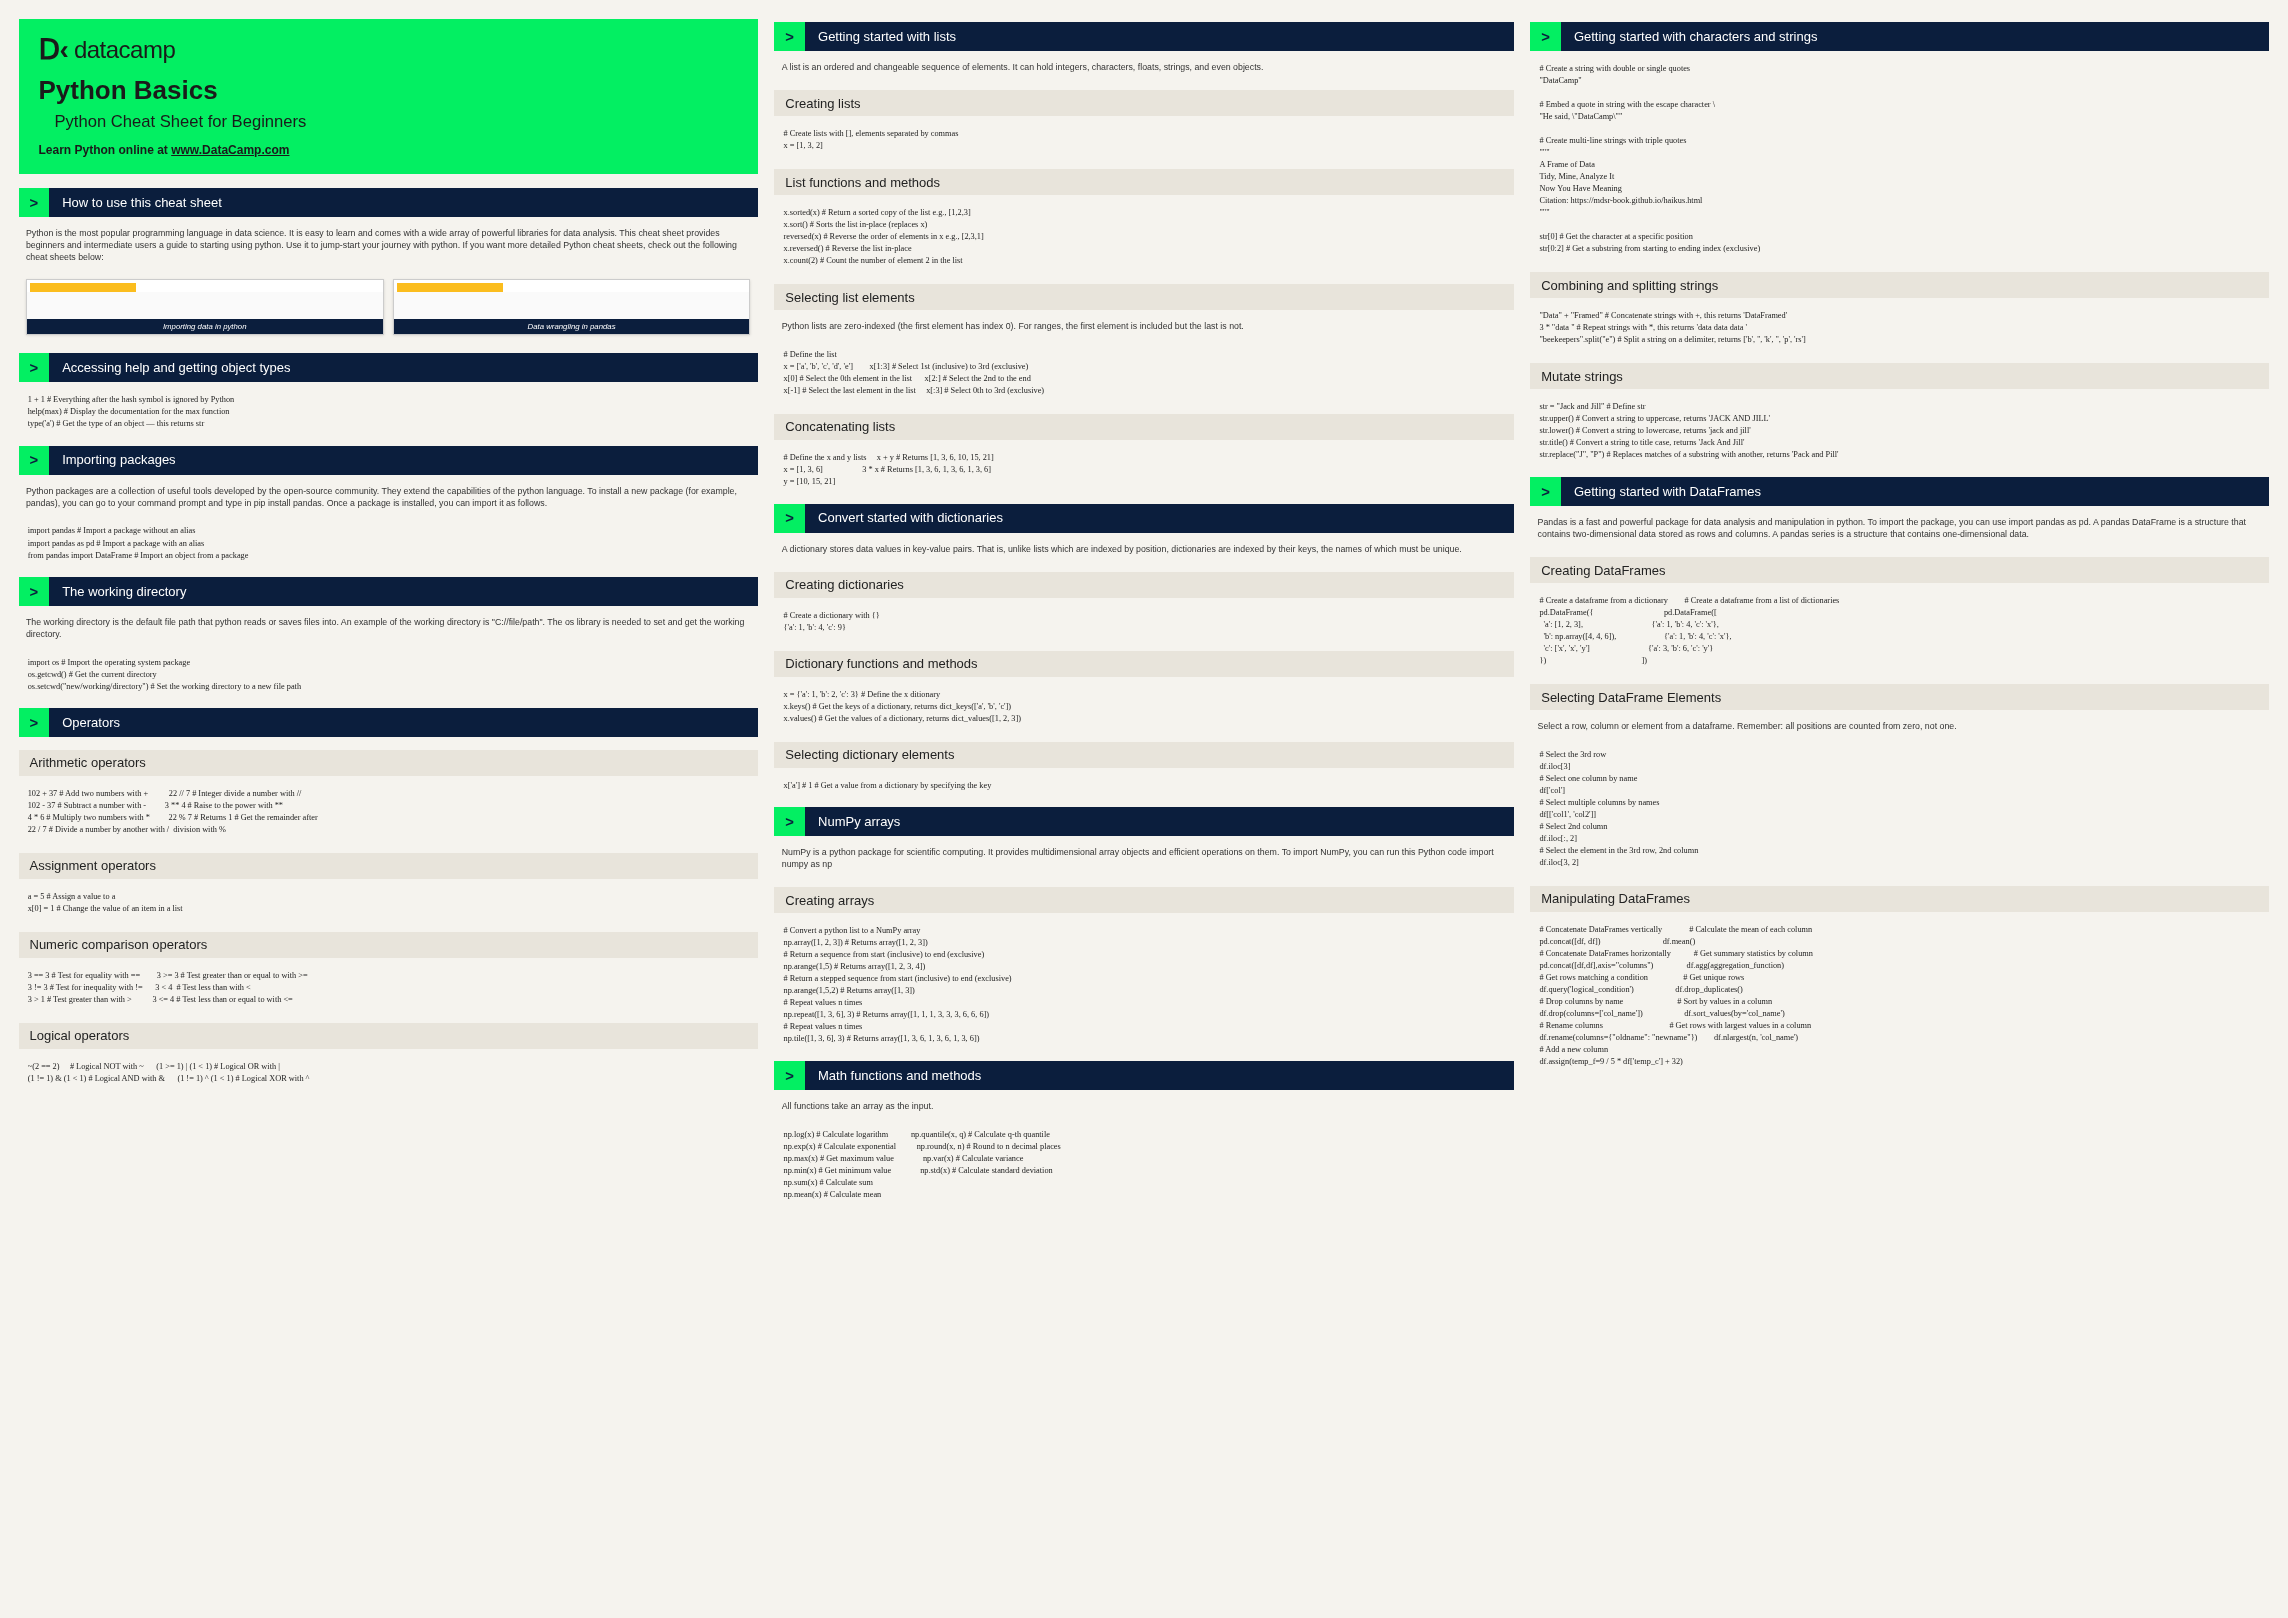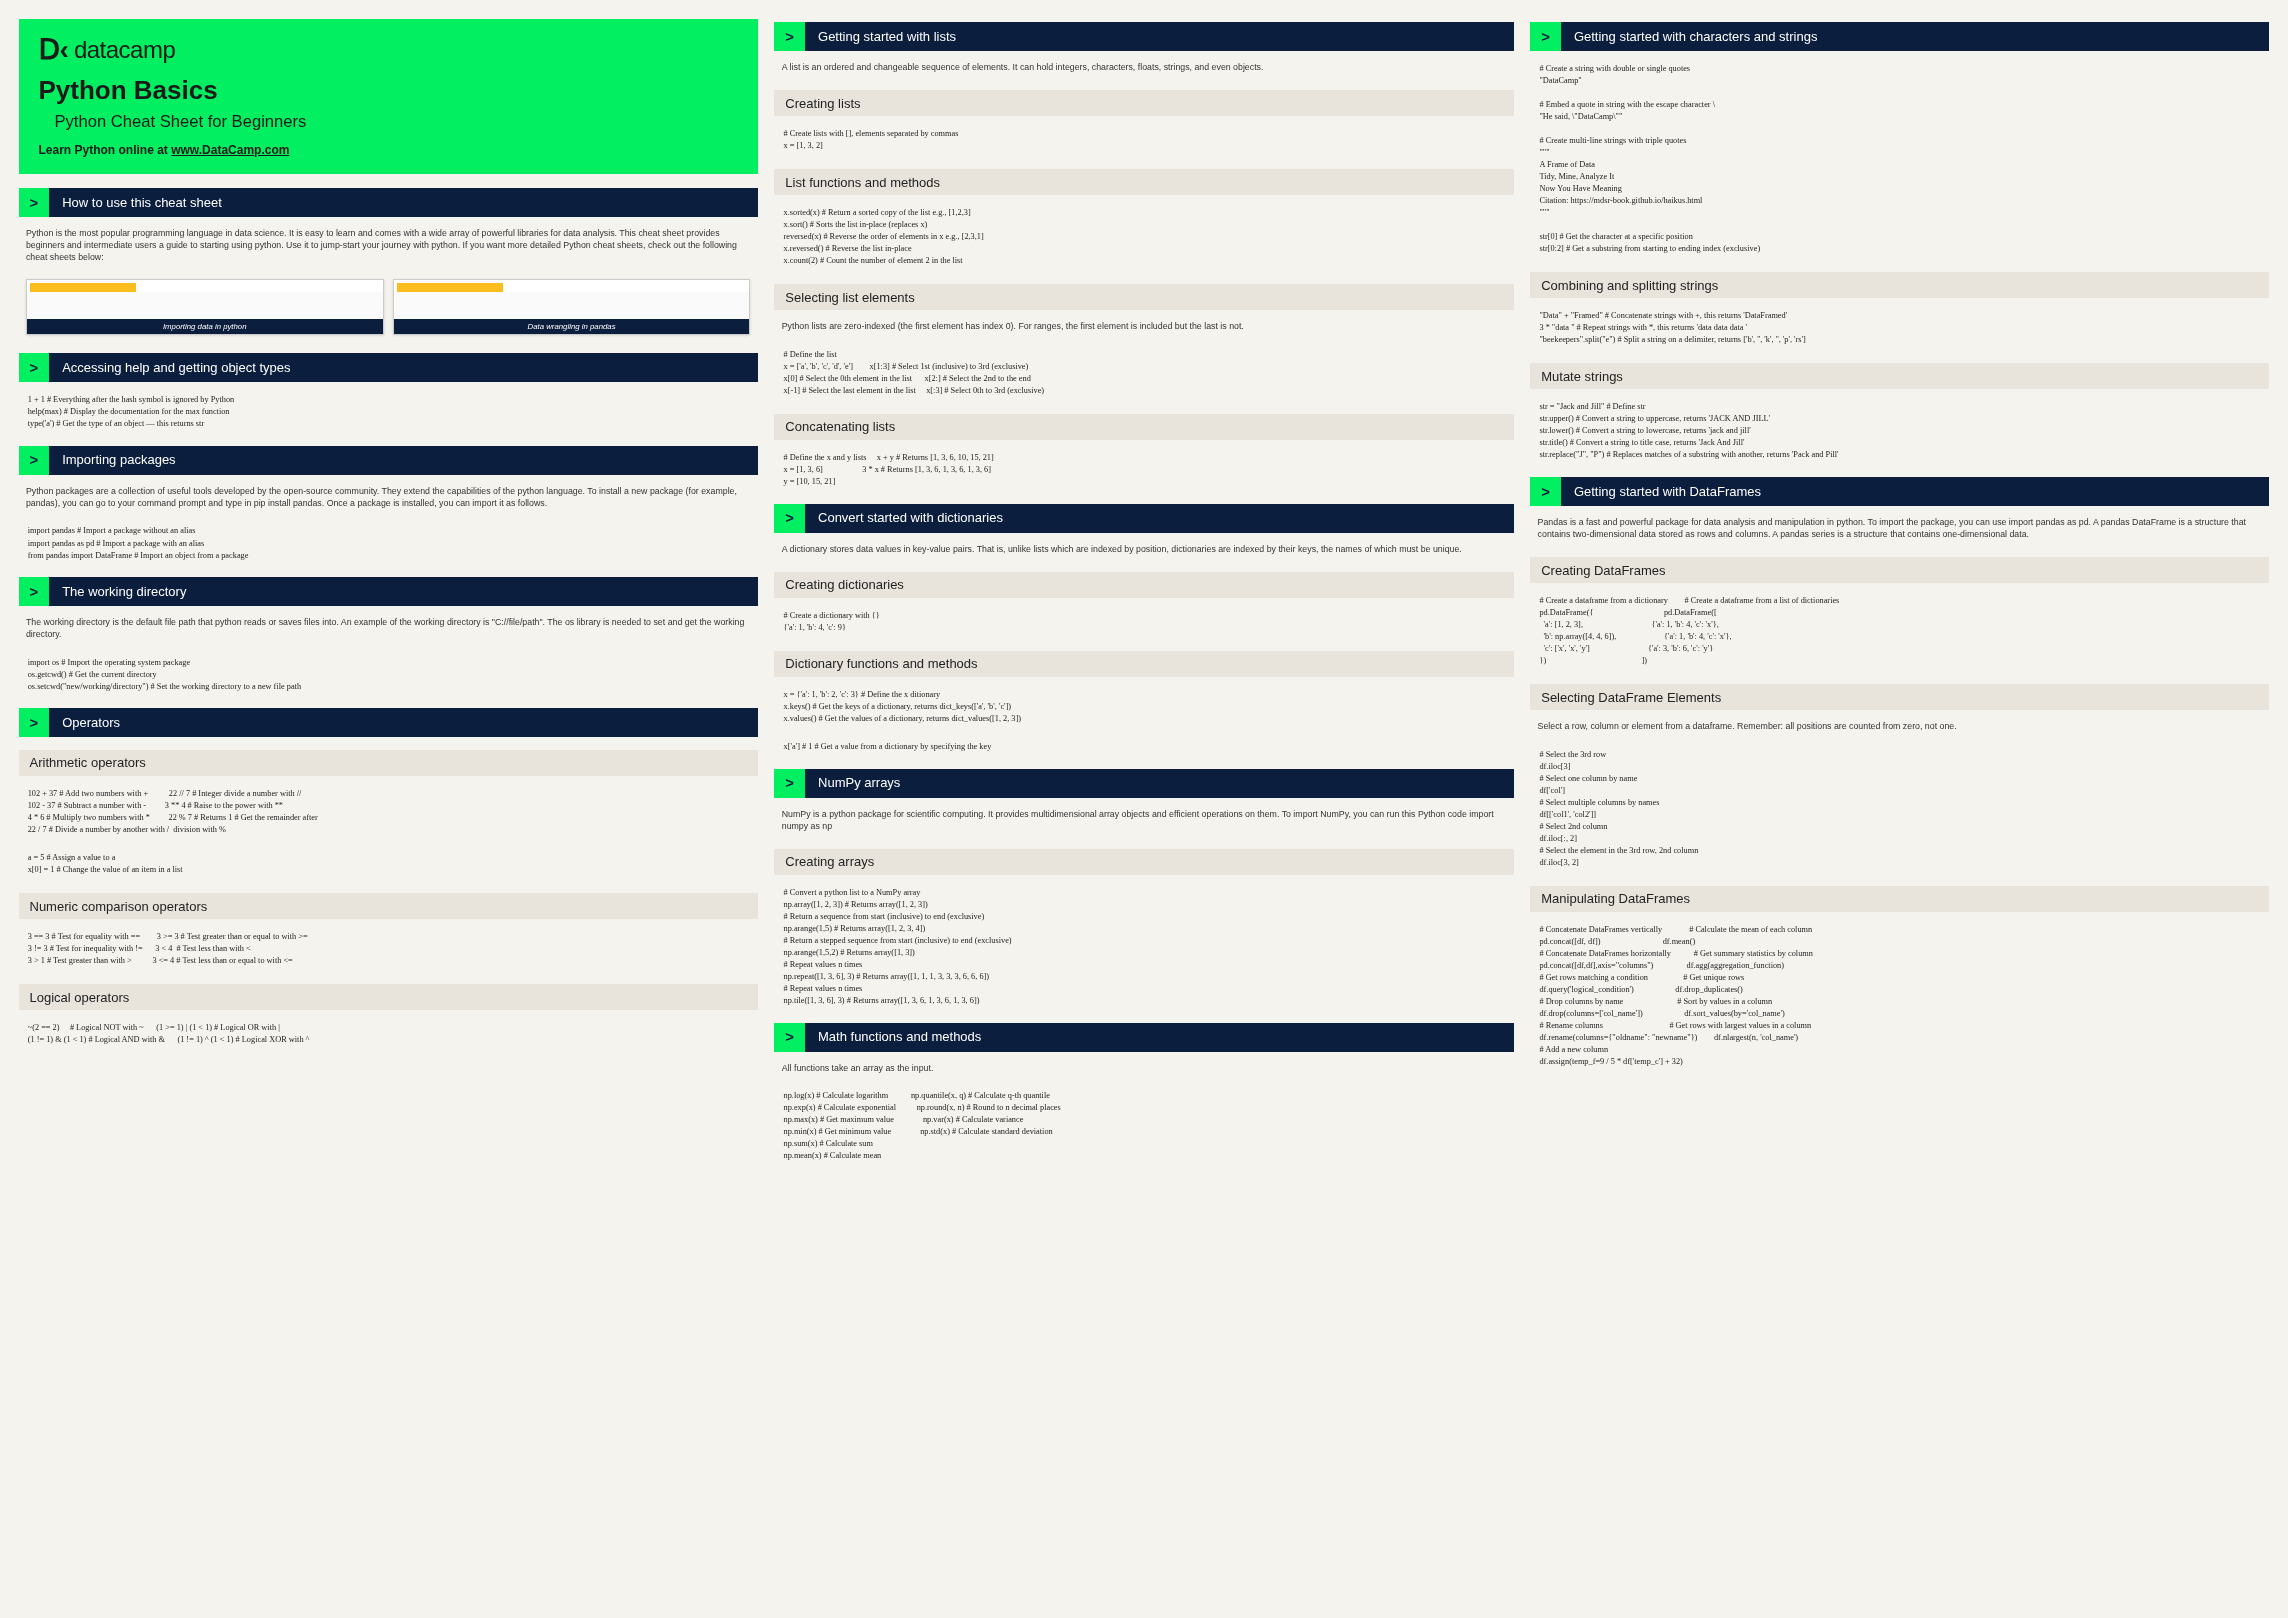--- a/index.html
+++ b/index.html
@@ -177,20 +177,21 @@
 
     <div class="section-head">
       <div class="chev">&gt;</div>
       <div class="title">Operators</div>
     </div>
     <div class="subhead">Arithmetic operators</div>
     <div class="code">102 + 37 # Add two numbers with +          22 // 7 # Integer divide a number with //
 102 - 37 # Subtract a number with -         3 ** 4 # Raise to the power with **
 4 * 6 # Multiply two numbers with *         22 % 7 # Returns 1 # Get the remainder after
 22 / 7 # Divide a number by another with /  division with %</div>
+    <div class="subhead">Assignment operators</div>
     <div class="code">a = 5 # Assign a value to a
 x[0] = 1 # Change the value of an item in a list</div>
     <div class="subhead">Numeric comparison operators</div>
     <div class="code">3 == 3 # Test for equality with ==        3 &gt;= 3 # Test greater than or equal to with &gt;=
 3 != 3 # Test for inequality with !=      3 &lt; 4  # Test less than with &lt;
 3 &gt; 1 # Test greater than with &gt;          3 &lt;= 4 # Test less than or equal to with &lt;=</div>
     <div class="subhead">Logical operators</div>
     <div class="code">~(2 == 2)     # Logical NOT with ~      (1 &gt;= 1) | (1 &lt; 1) # Logical OR with |
 (1 != 1) &amp; (1 &lt; 1) # Logical AND with &amp;      (1 != 1) ^ (1 &lt; 1) # Logical XOR with ^</div>
   </div>
@@ -226,20 +227,21 @@
       <div class="title">Convert started with dictionaries</div>
     </div>
     <div class="desc">A dictionary stores data values in key-value pairs. That is, unlike lists which are indexed by position, dictionaries are indexed by their keys, the names of which must be unique.</div>
     <div class="subhead">Creating dictionaries</div>
     <div class="code"># Create a dictionary with {}
 {'a': 1, 'b': 4, 'c': 9}</div>
     <div class="subhead">Dictionary functions and methods</div>
     <div class="code">x = {'a': 1, 'b': 2, 'c': 3} # Define the x ditionary
 x.keys() # Get the keys of a dictionary, returns dict_keys(['a', 'b', 'c'])
 x.values() # Get the values of a dictionary, returns dict_values([1, 2, 3])</div>
+    <div class="subhead">Selecting dictionary elements</div>
     <div class="code">x['a'] # 1 # Get a value from a dictionary by specifying the key</div>
 
     <div class="section-head">
       <div class="chev">&gt;</div>
       <div class="title">NumPy arrays</div>
     </div>
     <div class="desc">NumPy is a python package for scientific computing. It provides multidimensional array objects and efficient operations on them. To import NumPy, you can run this Python code import numpy as np</div>
     <div class="subhead">Creating arrays</div>
     <div class="code"># Convert a python list to a NumPy array
 np.array([1, 2, 3]) # Returns array([1, 2, 3])

